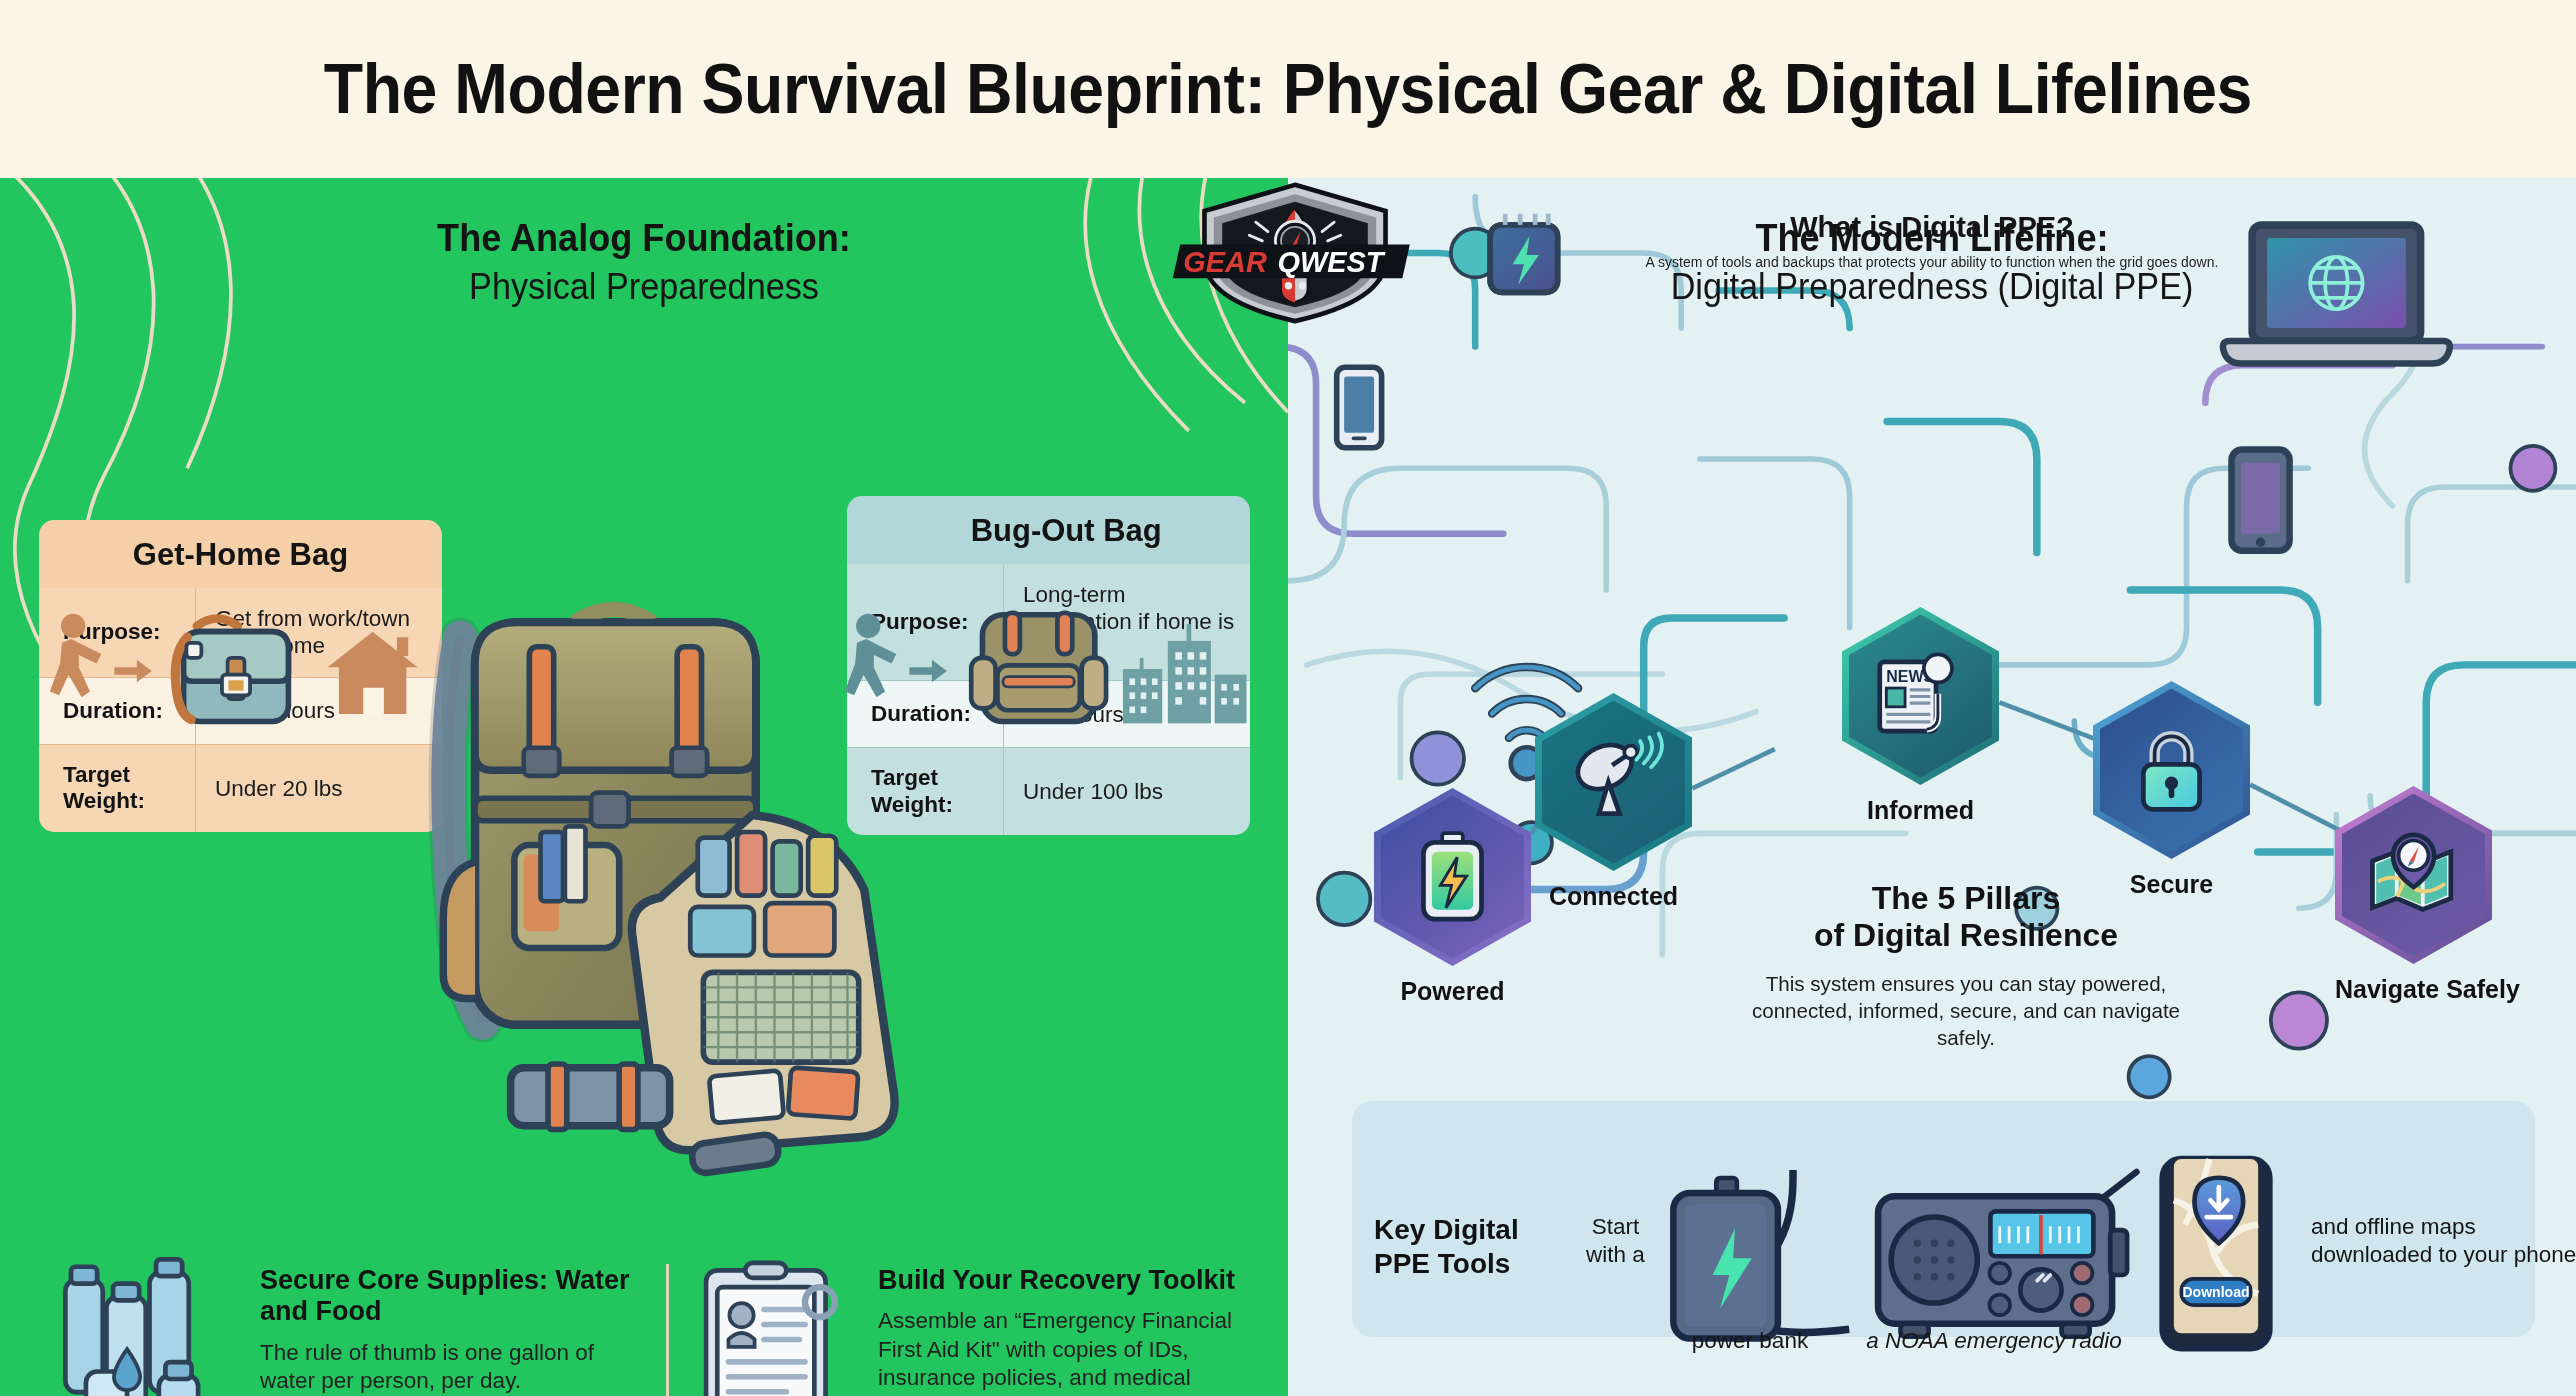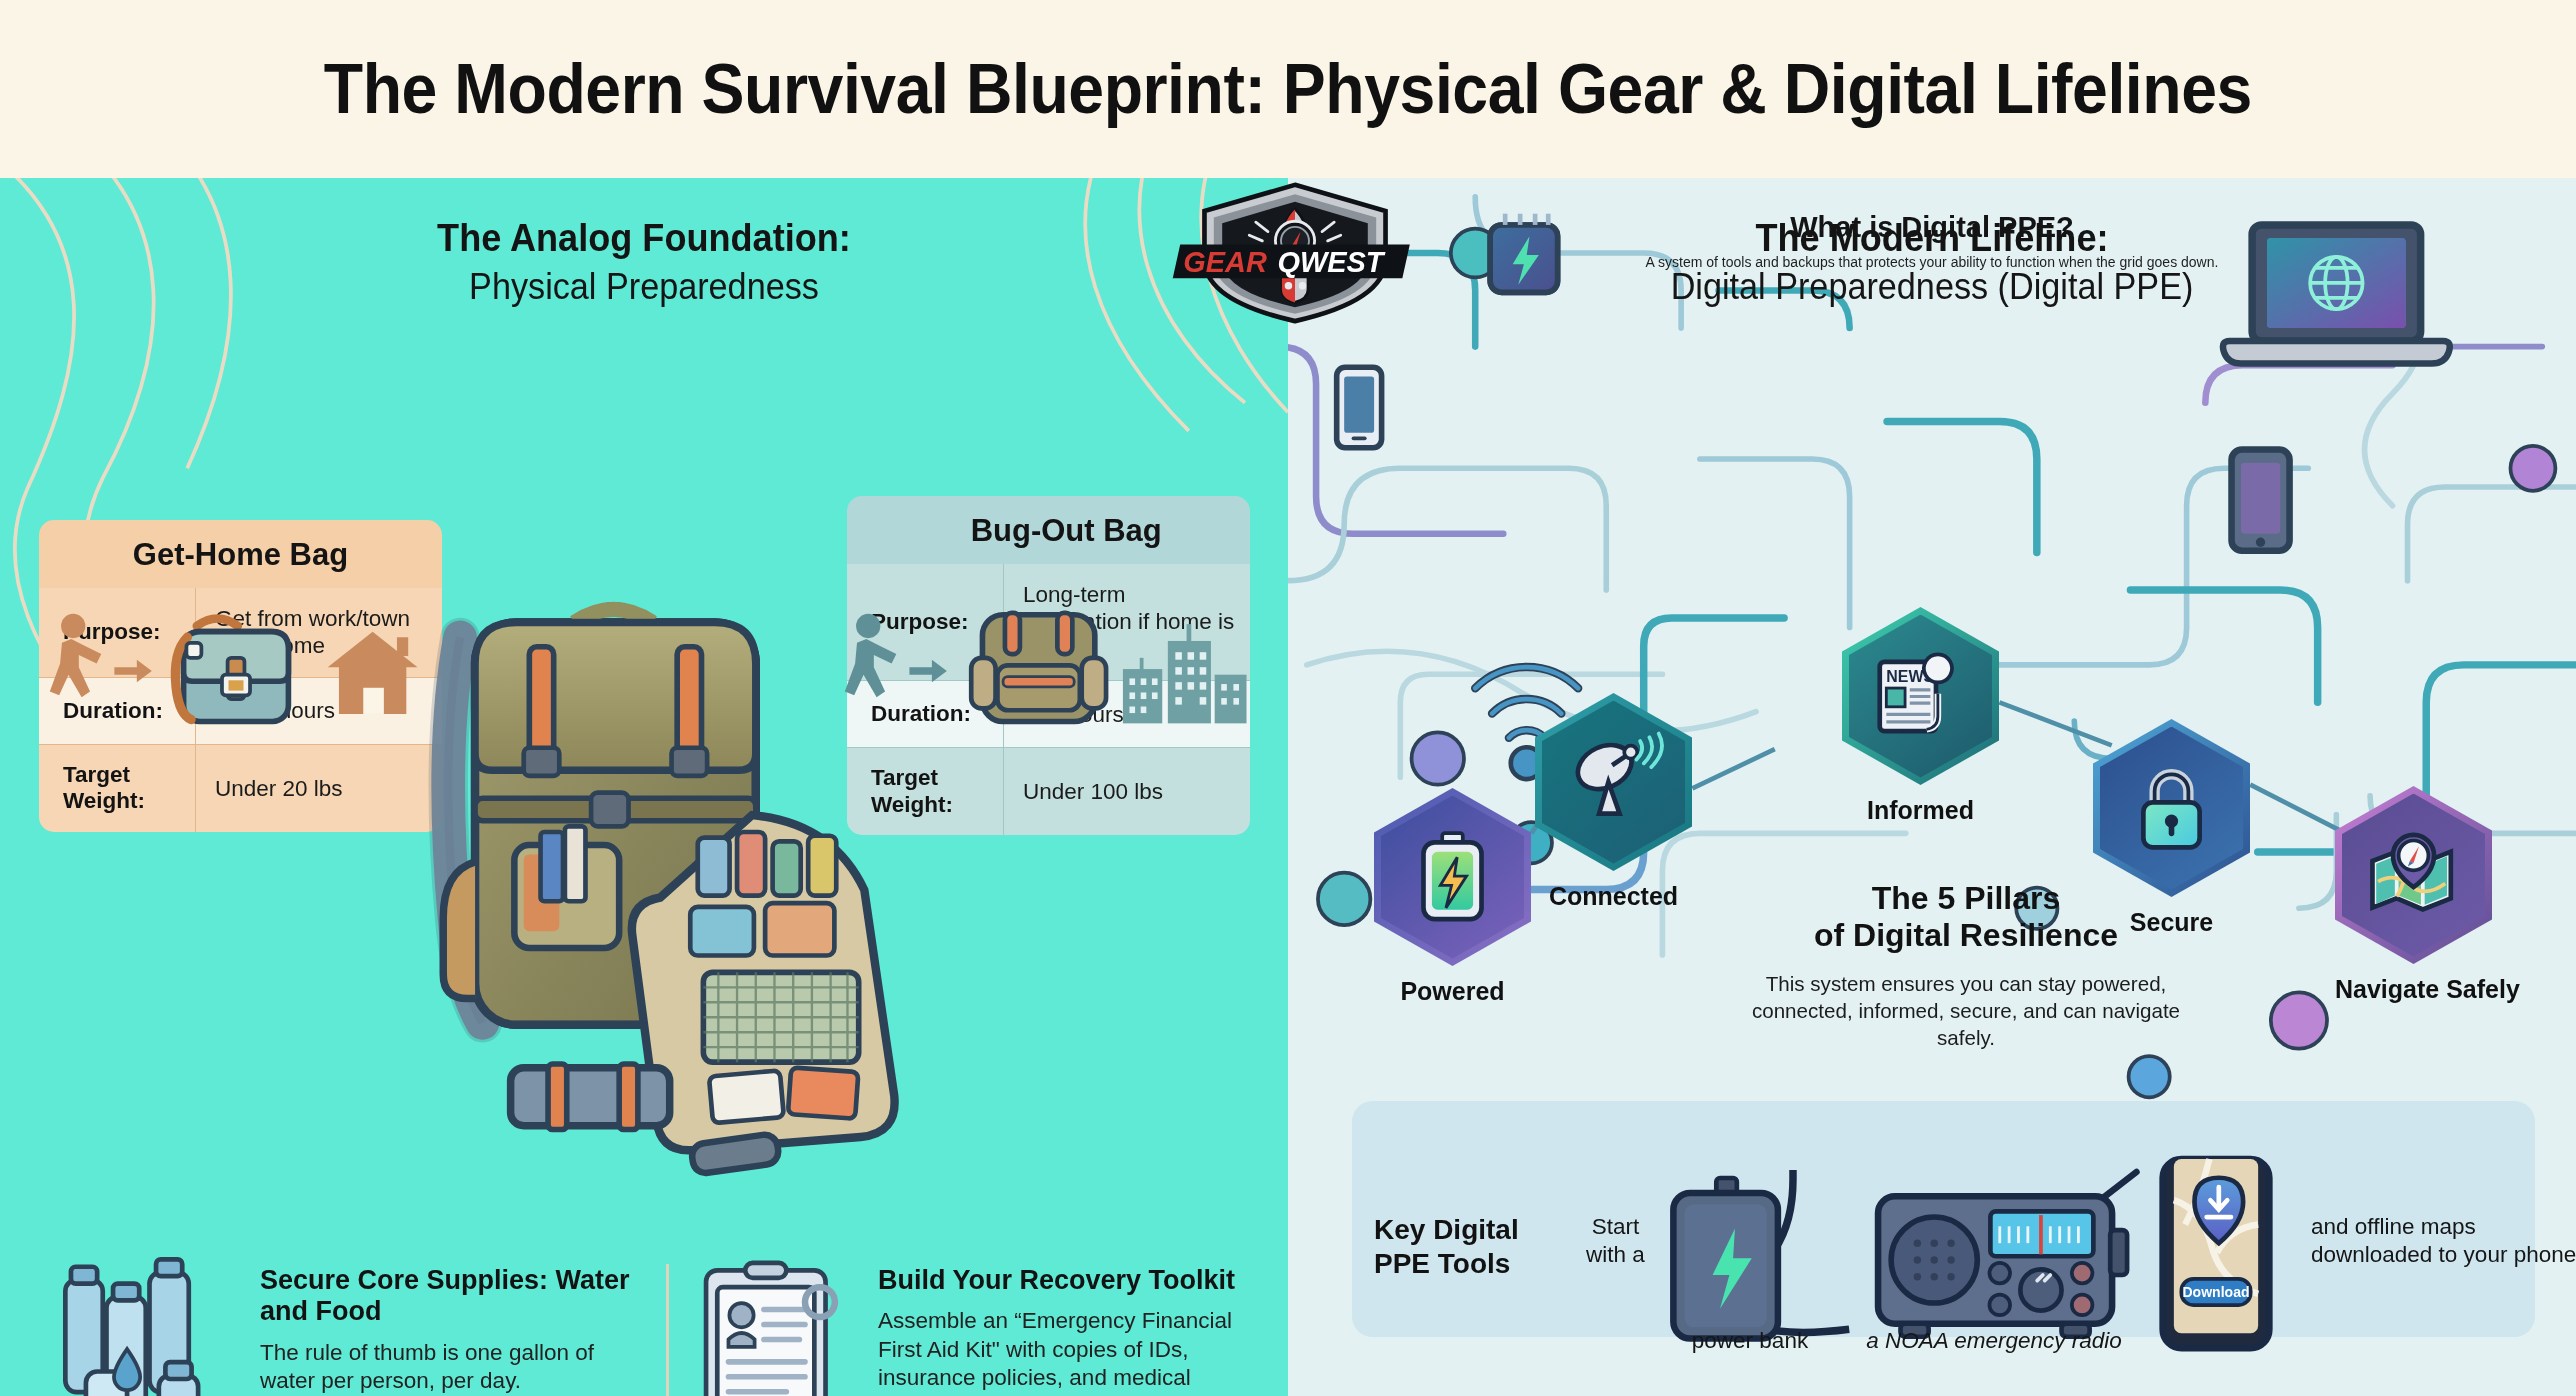--- a/index.html
+++ b/index.html
@@ -39,21 +39,21 @@
     white-space: nowrap;
   }
 
   
   .panel {
     position: absolute;
     top: 178px;
     height: 1219px;
     overflow: hidden;
   }
-  #panel-left  { left: 0;      width: 1288px; background: #5eead4; }
+  #panel-left  { left: 0;      width: 1288px; background: #22c55e; }
   #panel-right { left: 1288px; width: 1288px; background: #e3f1f3; }
 
   
   #circuit-bg { position: absolute; left: 0; top: 0; width: 1288px; height: 1219px; }
 
   
   .panel-head {
     position: absolute; left: 0; width: 100%;
     text-align: center; z-index: 20;
   }
@@ -636,21 +636,21 @@
 
           <path d="M66,28 a15,15 0 1 1 0.1,0 Z" fill="#f2f5f8" stroke="#1b2a44" stroke-width="4"></path>
           <path d="M66,40 v24 q0,12 -12,14" fill="none" stroke="#f2f5f8" stroke-width="7"></path>
           <path d="M66,40 v24 q0,12 -12,14" fill="none" stroke="#1b2a44" stroke-width="3"></path>
         </svg>
       </div>
     </div>
     <div class="hex-label">Informed</div>
   </div>
 
-  <div class="hexwrap" style="left:2093px; top:719px;">
+  <div class="hexwrap" style="left:2093px; top:681px;">
     <div class="hex" style="background:linear-gradient(135deg,#4fa8d8,#2d4f8e);">
       <div class="hex-inner" style="background:linear-gradient(140deg,#2d4f8e,#3b74b0);">
         <svg width="75" height="90" viewBox="0 0 80 96">
           <path d="M22,44 v-14 a18,18 0 0 1 36,0 v14" fill="none" stroke="#c9d3dd" stroke-width="11"></path>
           <path d="M22,44 v-14 a18,18 0 0 1 36,0 v14" fill="none" stroke="#1b2a44" stroke-width="4"></path>
           <rect x="10" y="42" width="60" height="48" rx="10" fill="url(#lockG)" stroke="#1b2a44" stroke-width="5"></rect>
           <defs>
               <linearGradient id="lockG" x1="0" y1="0" x2="1" y2="1">
             <stop offset="0%" stop-color="#7ee8c4"></stop>
                 <stop offset="100%" stop-color="#48c9e0"></stop>

